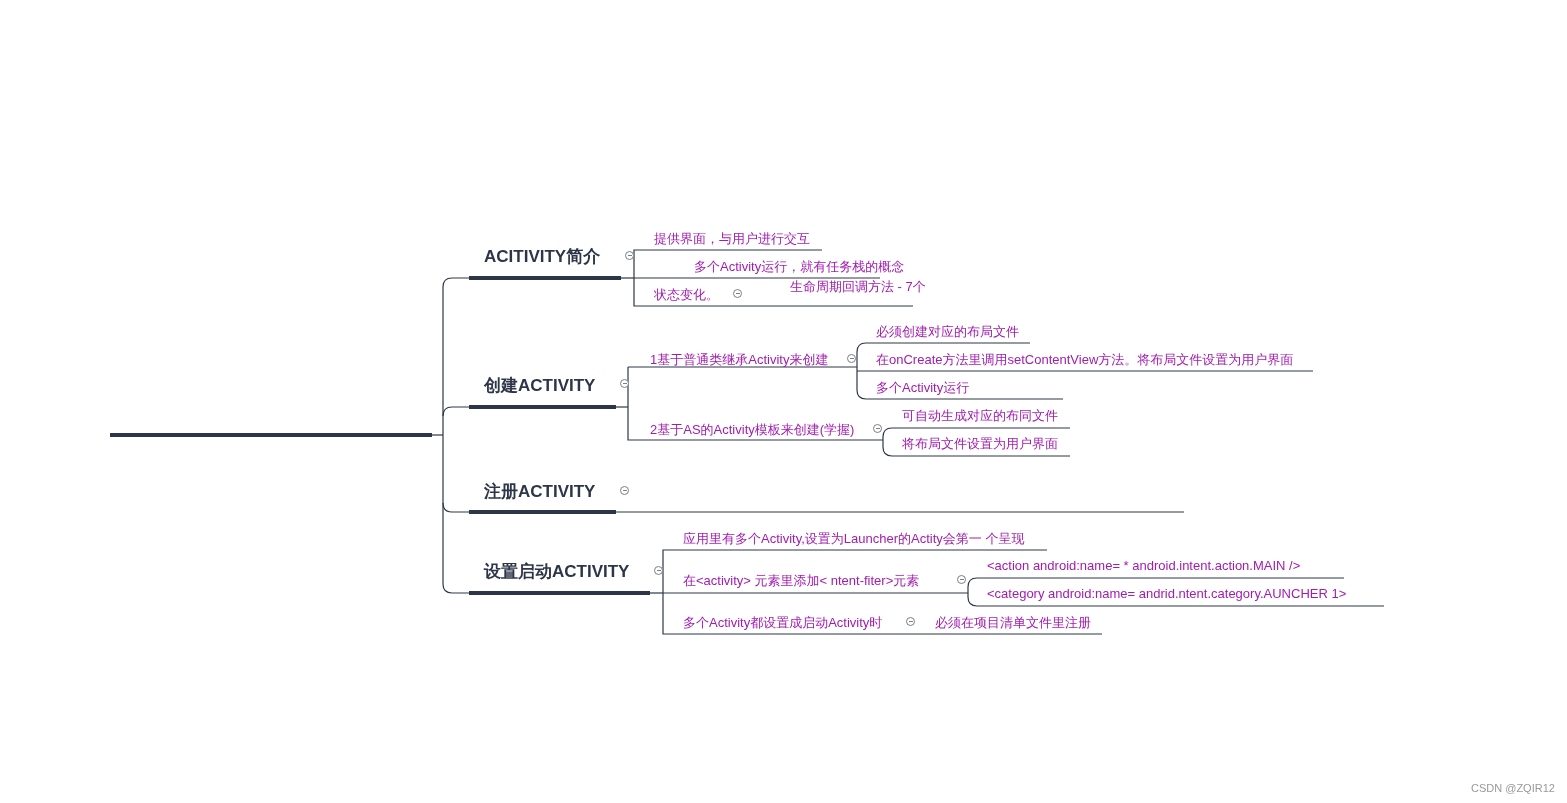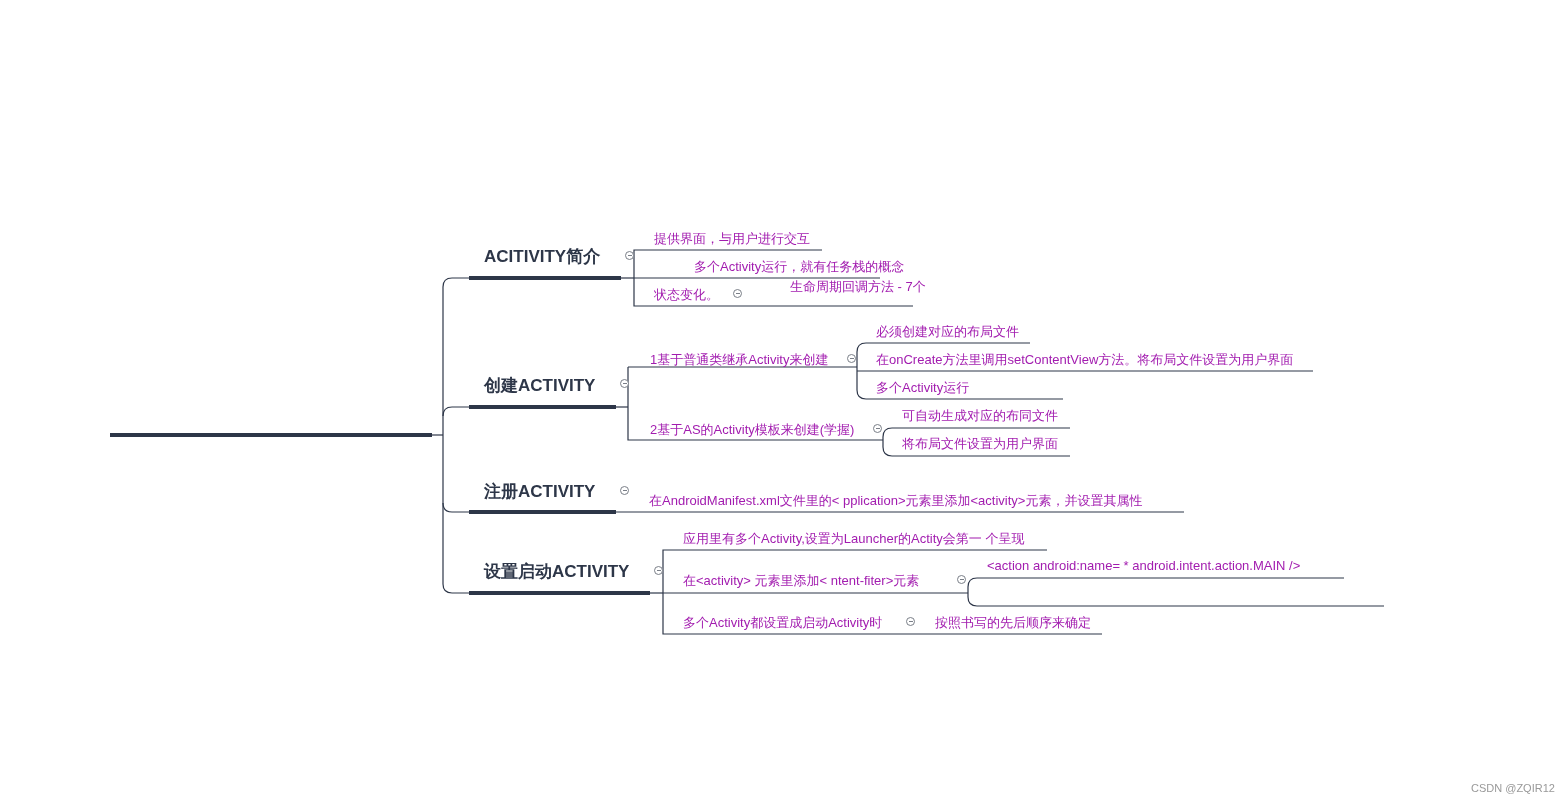--- a/index.html
+++ b/index.html
@@ -76,26 +76,26 @@
   <div class="t sub" style="left:876px; top:323px;">必须创建对应的布局文件</div>
   <div class="t sub" style="left:876px; top:351px;">在onCreate方法里调用setContentView方法。将布局文件设置为用户界面</div>
   <div class="t sub" style="left:876px; top:379px;">多个Activity运行</div>
   <div class="t sub" style="left:650px; top:421px;">2基于AS的Activity模板来创建(学握)</div>
   <div class="tog" style="left:873px; top:424px;"></div>
   <div class="t sub" style="left:902px; top:407px;">可自动生成对应的布同文件</div>
   <div class="t sub" style="left:902px; top:435px;">将布局文件设置为用户界面</div>
 
   <div class="t main" style="left:484px; top:480px;">注册ACTIVITY</div>
   <div class="tog" style="left:620px; top:486px;"></div>
-  <div class="t sub" style="left:649px; top:492px;">在AndroidManifest.xml文件里的&lt; pplication&gt;元素里添加&lt;activity&gt;元素，并设置其属性</div>
 
   <div class="t main" style="left:484px; top:560px;">设置启动ACTIVITY</div>
   <div class="tog" style="left:654px; top:566px;"></div>
   <div class="t sub" style="left:683px; top:530px;">应用里有多个Activity,设置为Launcher的Actity会第一 个呈现</div>
   <div class="t sub" style="left:683px; top:572px;">在&lt;activity&gt; 元素里添加&lt; ntent-fiter&gt;元素</div>
   <div class="tog" style="left:957px; top:575px;"></div>
   <div class="t sub" style="left:987px; top:558px;">&lt;action android:name= * android.intent.action.MAIN /&gt;</div>
+  <div class="t sub" style="left:987px; top:586px;">&lt;category android:name= andrid.ntent.category.AUNCHER 1&gt;</div>
   <div class="t sub" style="left:683px; top:614px;">多个Activity都设置成启动Activity时</div>
   <div class="tog" style="left:906px; top:617px;"></div>
-  <div class="t sub" style="left:935px; top:614px;">按照书写的先后顺序来确定</div>
+  <div class="t sub" style="left:935px; top:614px;">必须在项目清单文件里注册</div>
 
   <div class="wm" style="left:1471px; top:782px;text-align:center;">CSDN @ZQIR12</div>
 </div>
 
 </body></html>

